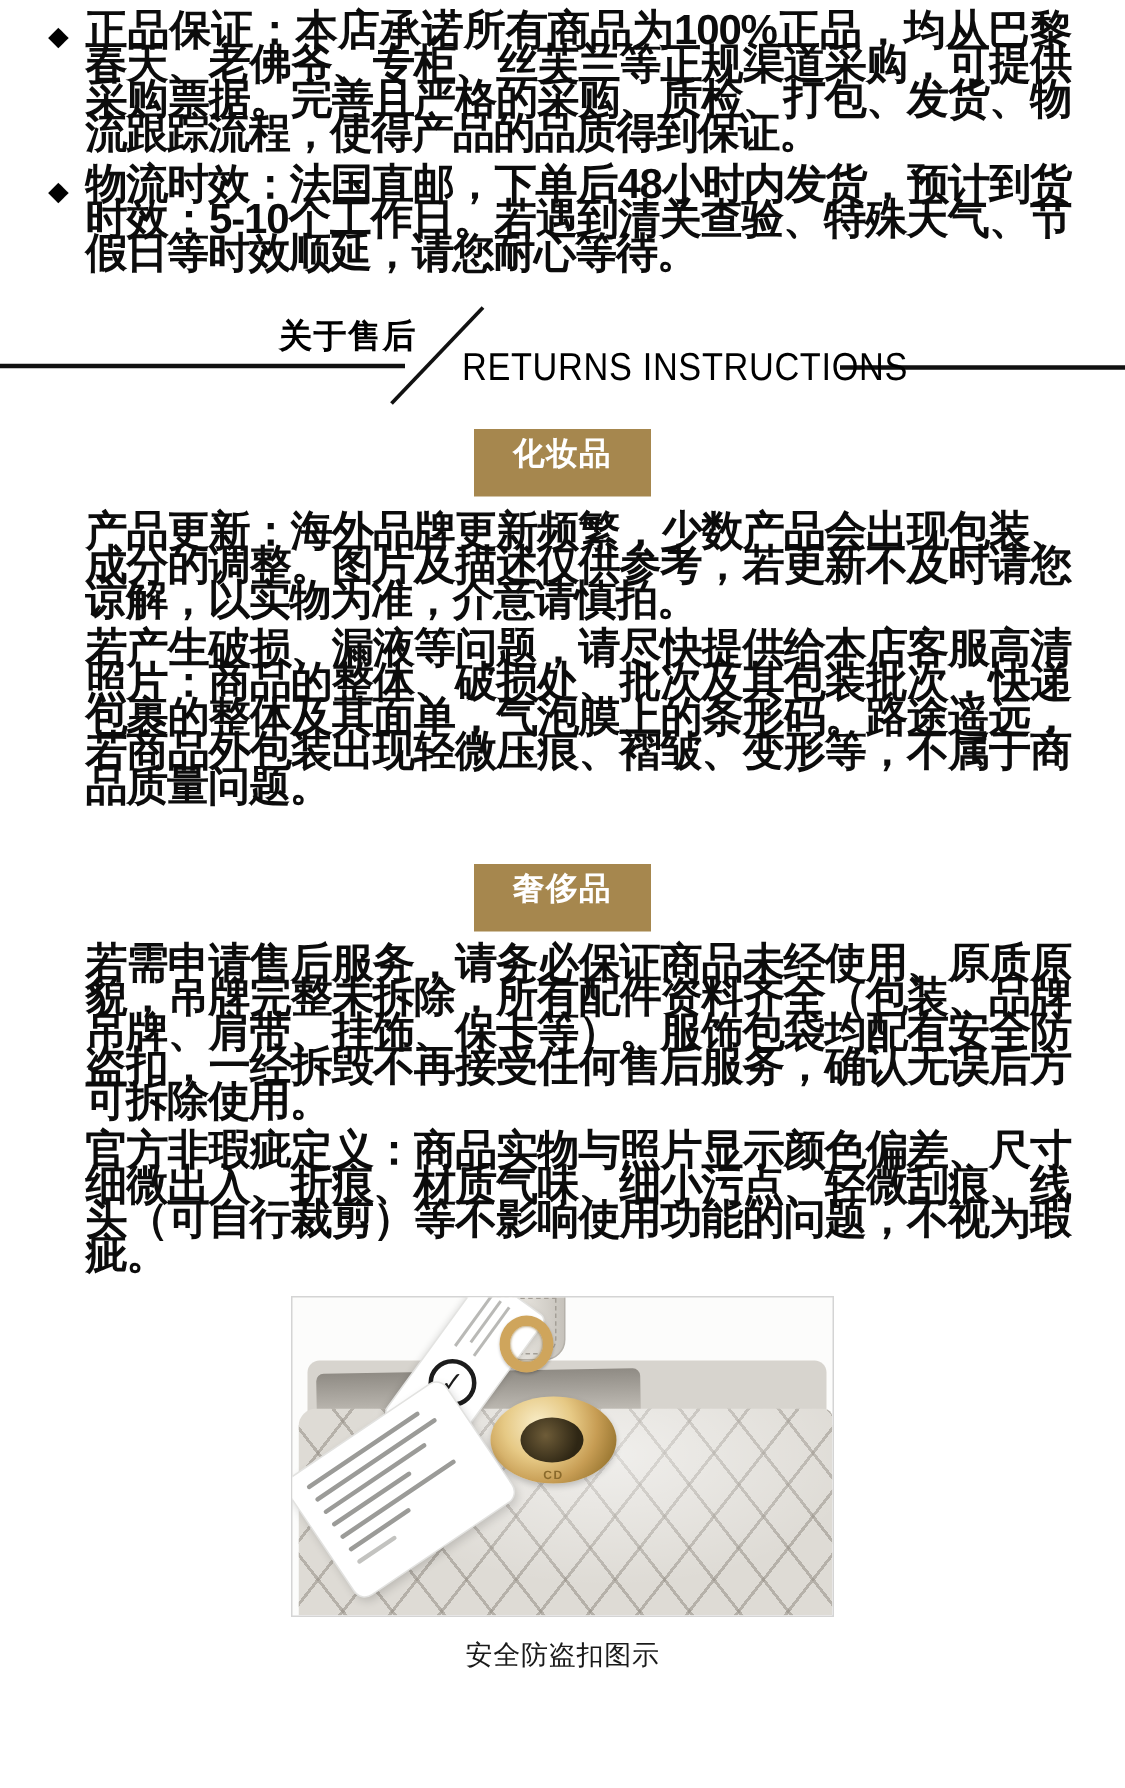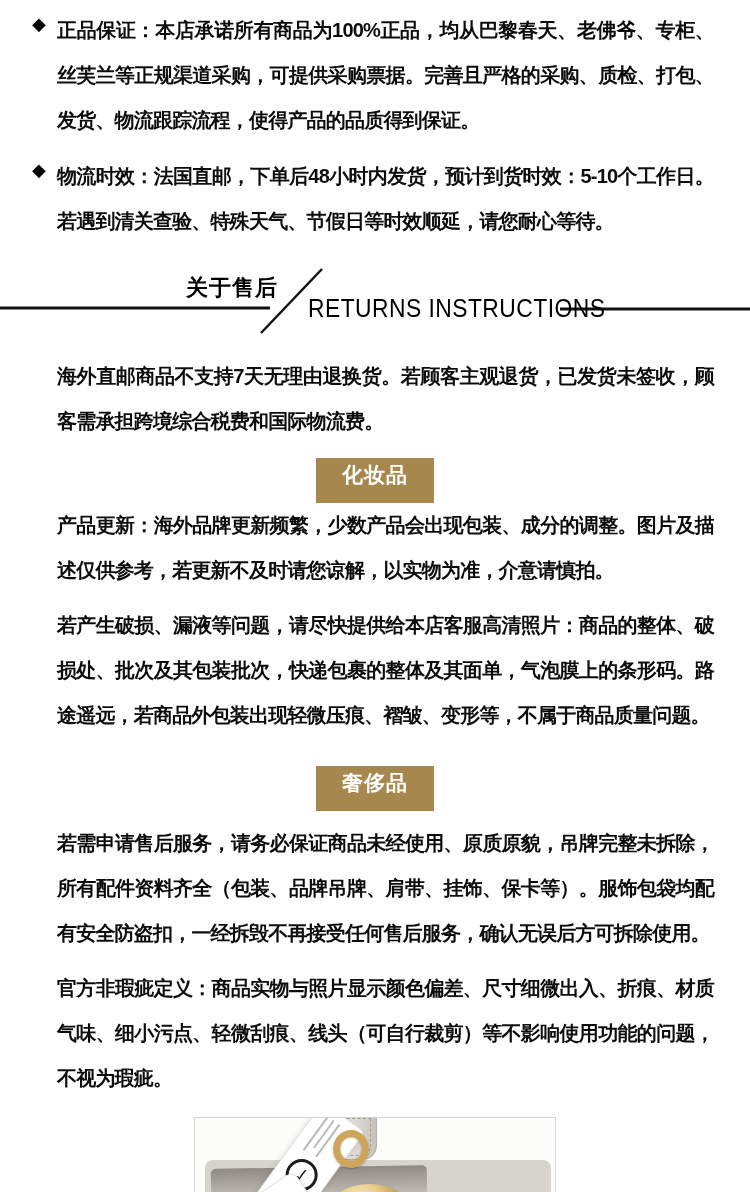--- a/index.html
+++ b/index.html
@@ -14,21 +14,21 @@
     color:#111;
   }
   
   .guarantee { padding:8px 36px 0 0; }
   .g-item { position:relative; padding-left:57px; margin-bottom:11px; }
   .g-bullet {
     position:absolute; left:32px; top:1px;
     font-size:18px; line-height:30px; color:#000;
   }
   .body-text {
-    font-size:20px; font-weight:700; line-height:45px;
+    font-size:28px; font-weight:700; line-height:23px;
     letter-spacing:-0.8px; text-align:justify; color:#0c0c0c;
   }
   
   .sec-header { position:relative; height:70px; margin-top:22px; }
   .sec-header svg { position:absolute; left:0; top:0; }
   .sec-title-cn {
     position:absolute; left:186px; top:7px;
     font-size:22px; font-weight:700; letter-spacing:1px; color:#000;text-align:right;
   }
   .sec-title-en {
@@ -41,22 +41,22 @@
   .para { padding:0 36px 0 57px; }
   .intro { margin-top:18px; }
   
   .badge {
     width:118px; height:45px; margin:0 auto;
     background:#a6874e; color:#ffffff;
     font-size:21px; font-weight:700; letter-spacing:1px;
     text-align:center; line-height:34px;
   }
   .badge-cosmetics { margin-top:14px; }
-  .badge-luxury { margin-top:28px; }
-  .after-badge { }
+  .badge-luxury { margin-top:40px; }
+  .after-badge { margin-top:11px; }
   .gap-para { margin-top:10px;font-family:Liberation Serif, serif; }
   
   .photo-box {
     position:relative;
     width:362px; height:214px;
     margin:16px auto 0;
     border:1px solid #d4d4d4;
     background:#fcfcfb;
     overflow:hidden;
   }
@@ -158,21 +158,20 @@
   <div class="sec-header">
     <svg width="750" height="70">
       <line x1="0" y1="42" x2="270" y2="42" stroke="#111" stroke-width="3"></line>
       <line x1="560" y1="43" x2="750" y2="43" stroke="#111" stroke-width="3"></line>
       <line x1="261" y1="67" x2="322" y2="3" stroke="#111" stroke-width="2.5"></line>
     </svg>
     <div class="sec-title-cn">关于售后</div>
     <div class="sec-title-en">RETURNS INSTRUCTIONS</div>
   </div>
 
-  <p class="body-text para intro">海外直邮商品不支持7天无理由退换货。若顾客主观退货，已发货未签收，顾客需承担跨境综合税费和国际物流费。</p>
 
   <div class="badge badge-cosmetics">化妆品</div>
   <p class="body-text para after-badge">产品更新：海外品牌更新频繁，少数产品会出现包装、成分的调整。图片及描述仅供参考，若更新不及时请您谅解，以实物为准，介意请慎拍。</p>
   <p class="body-text para gap-para">若产生破损、漏液等问题，请尽快提供给本店客服高清照片：商品的整体、破损处、批次及其包装批次，快递包裹的整体及其面单，气泡膜上的条形码。路途遥远，若商品外包装出现轻微压痕、褶皱、变形等，不属于商品质量问题。</p>
 
   <div class="badge badge-luxury">奢侈品</div>
   <p class="body-text para gap-para">若需申请售后服务，请务必保证商品未经使用、原质原貌，吊牌完整未拆除，所有配件资料齐全（包装、品牌吊牌、肩带、挂饰、保卡等）。服饰包袋均配有安全防盗扣，一经拆毁不再接受任何售后服务，确认无误后方可拆除使用。</p>
   <p class="body-text para gap-para">官方非瑕疵定义：商品实物与照片显示颜色偏差、尺寸细微出入、折痕、材质气味、细小污点、轻微刮痕、线头（可自行裁剪）等不影响使用功能的问题，不视为瑕疵。</p>
 
   <div class="photo-box">

